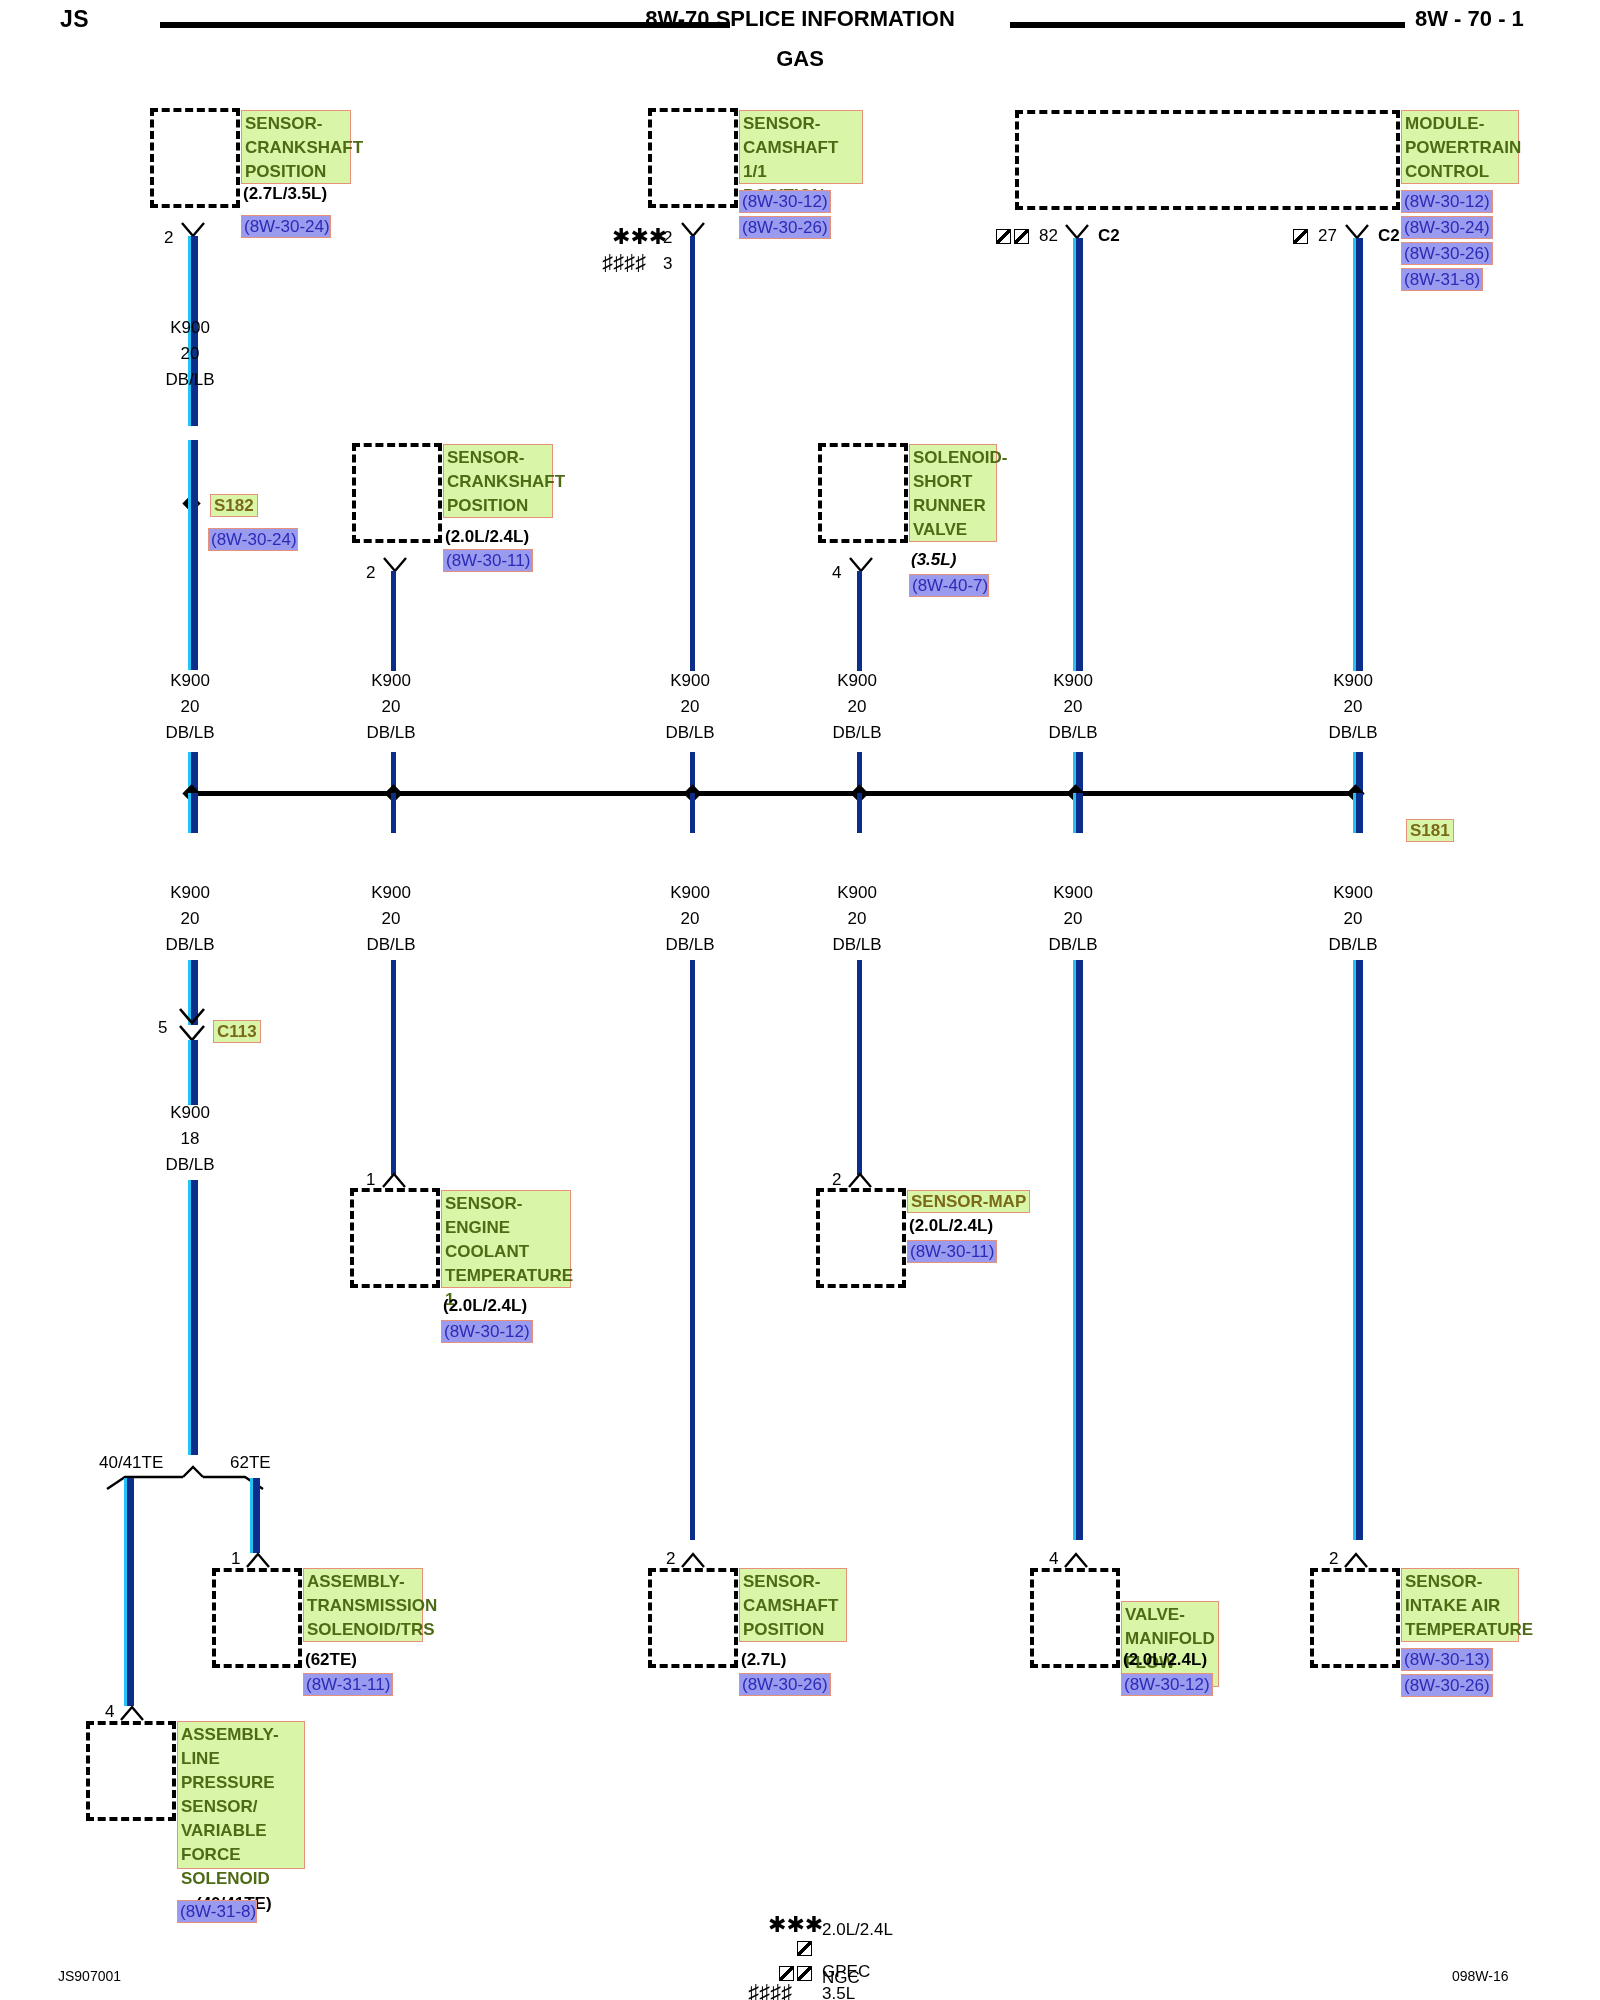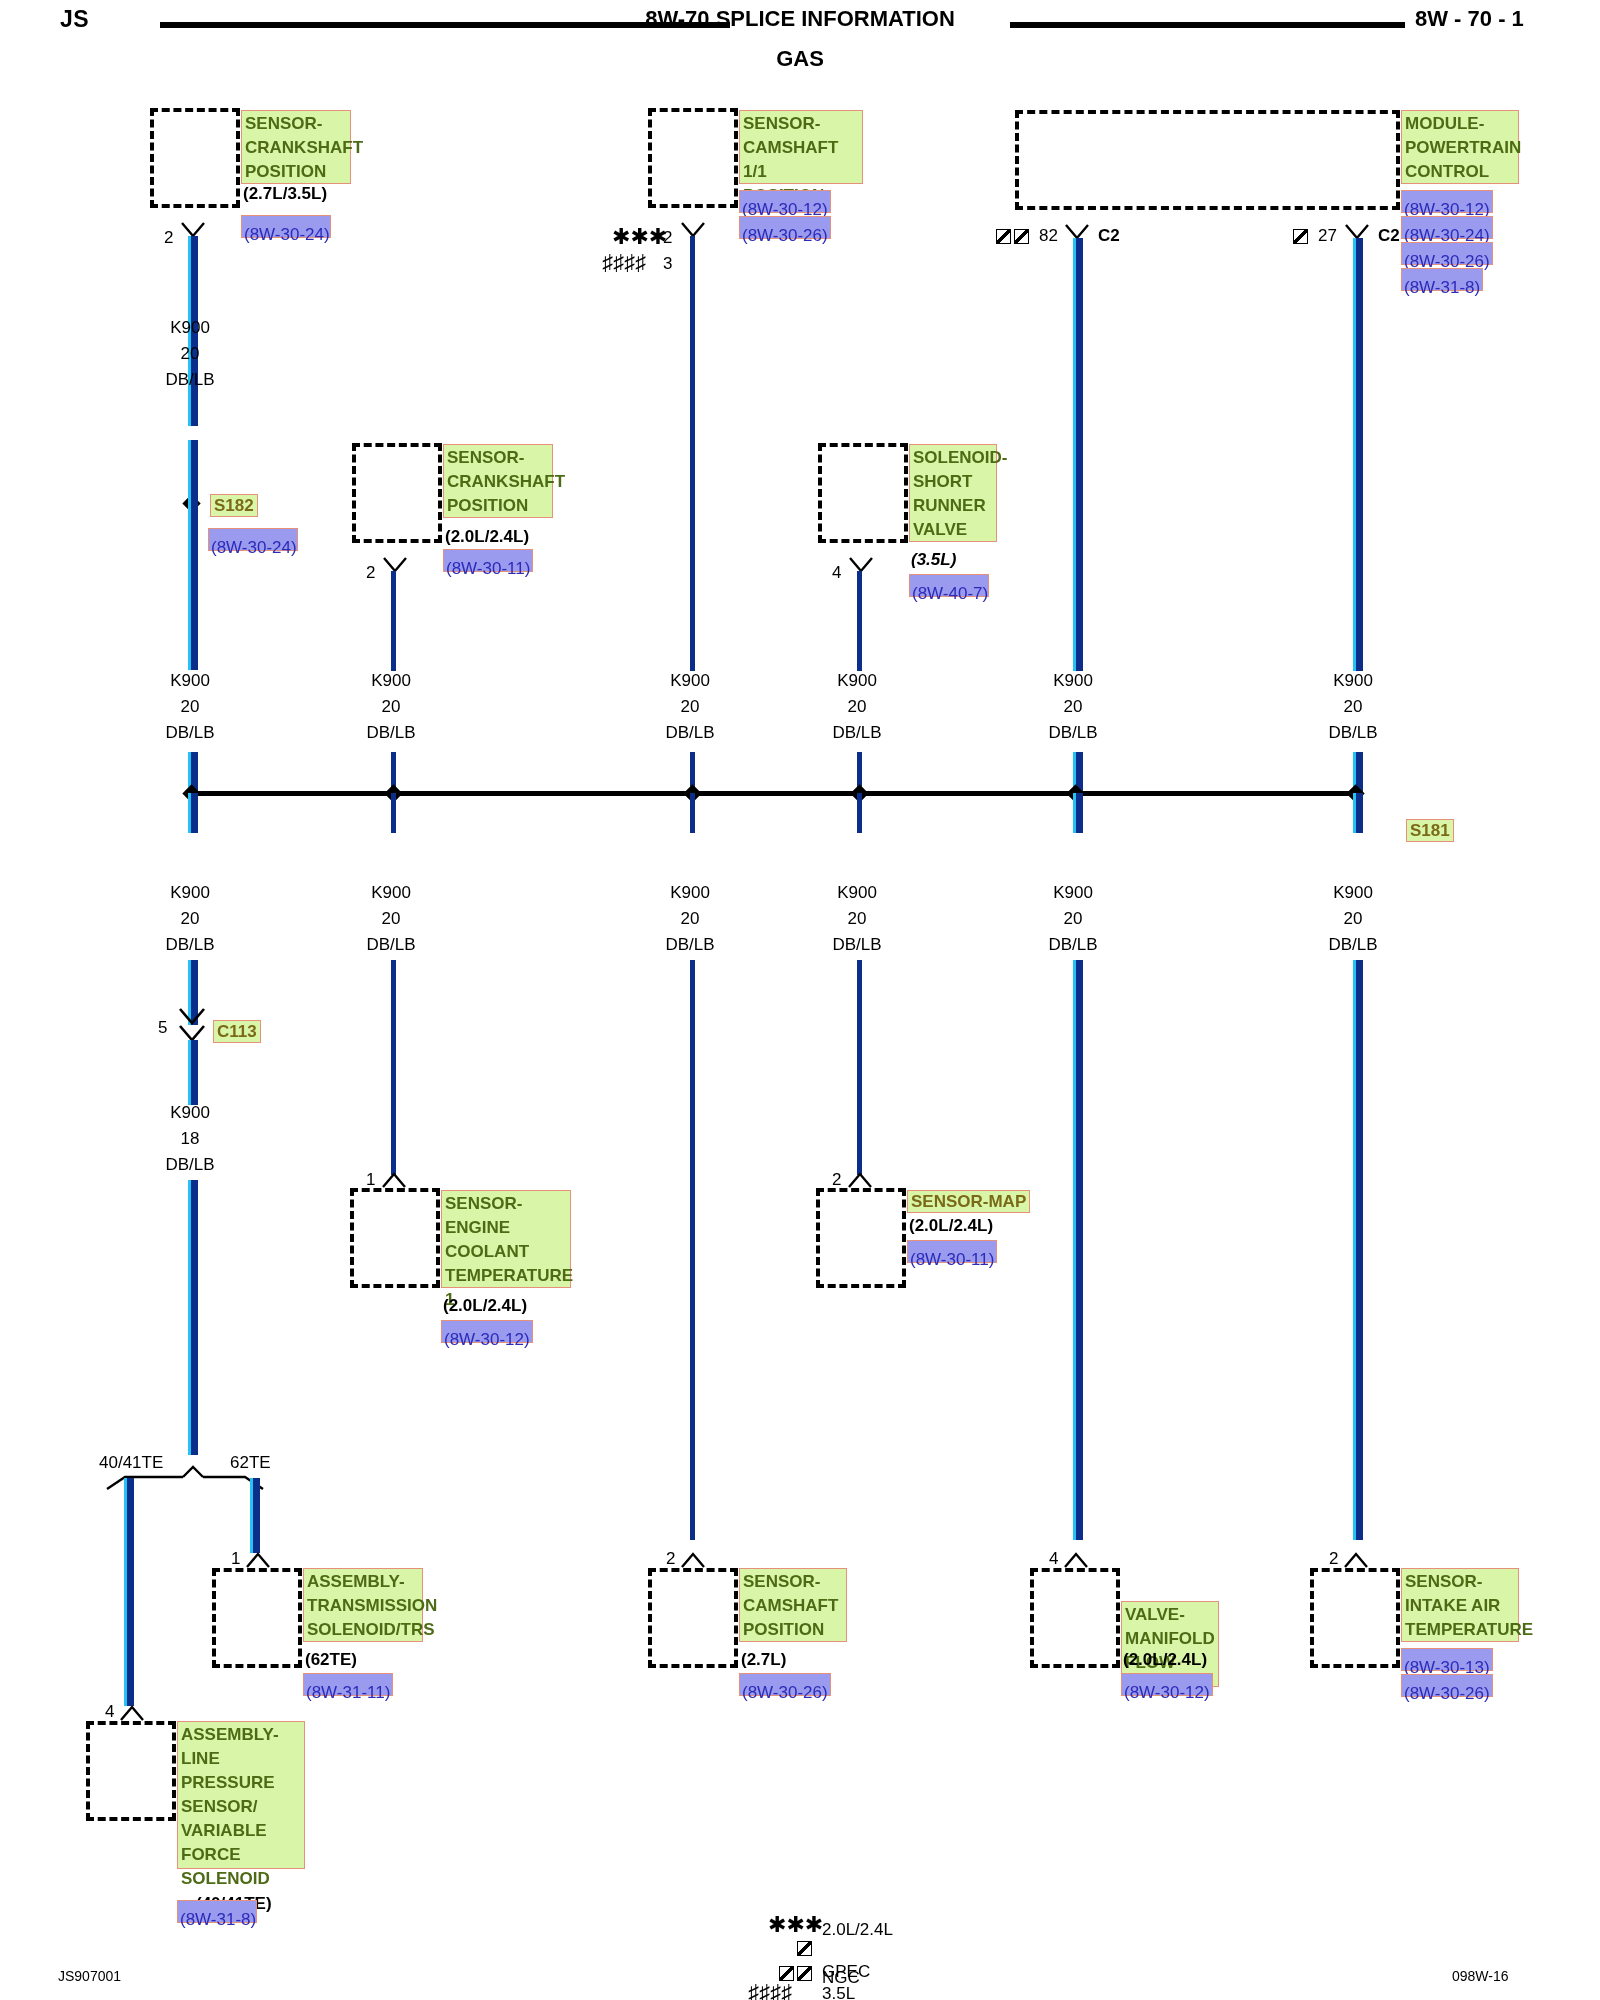--- a/index.html
+++ b/index.html
@@ -55,21 +55,21 @@
     box-sizing:border-box;
     white-space:pre-line;
   }
   .chip-blue{
     position:absolute;
     background:#9a9aef;
     border:1px solid #e8917a;
     color:#2b2bb8;
     font-size:17px;
     line-height:21px;
-    padding:8px 2px;
+    padding:0 2px;
     box-sizing:border-box;
     white-space:nowrap;
   }
   .chip-splice{
     position:absolute;
     background:#d9f5a8;
     border:1px solid #e8917a;
     color:#7a6a18;
     font-size:17px;font-weight:bold;
     line-height:21px;padding:0 3px;

